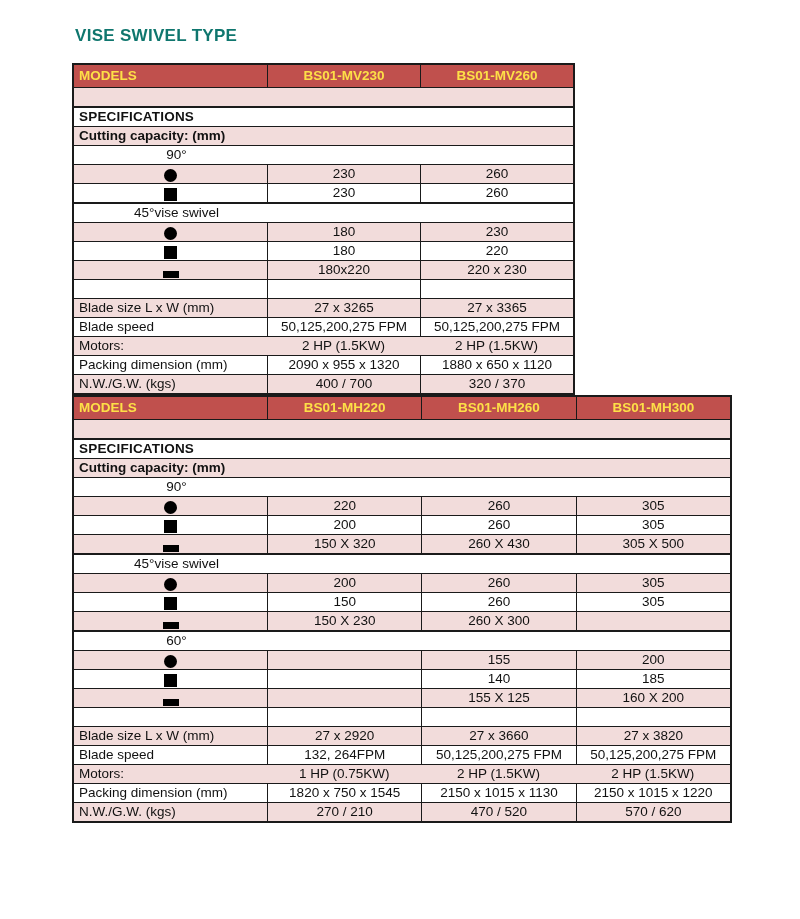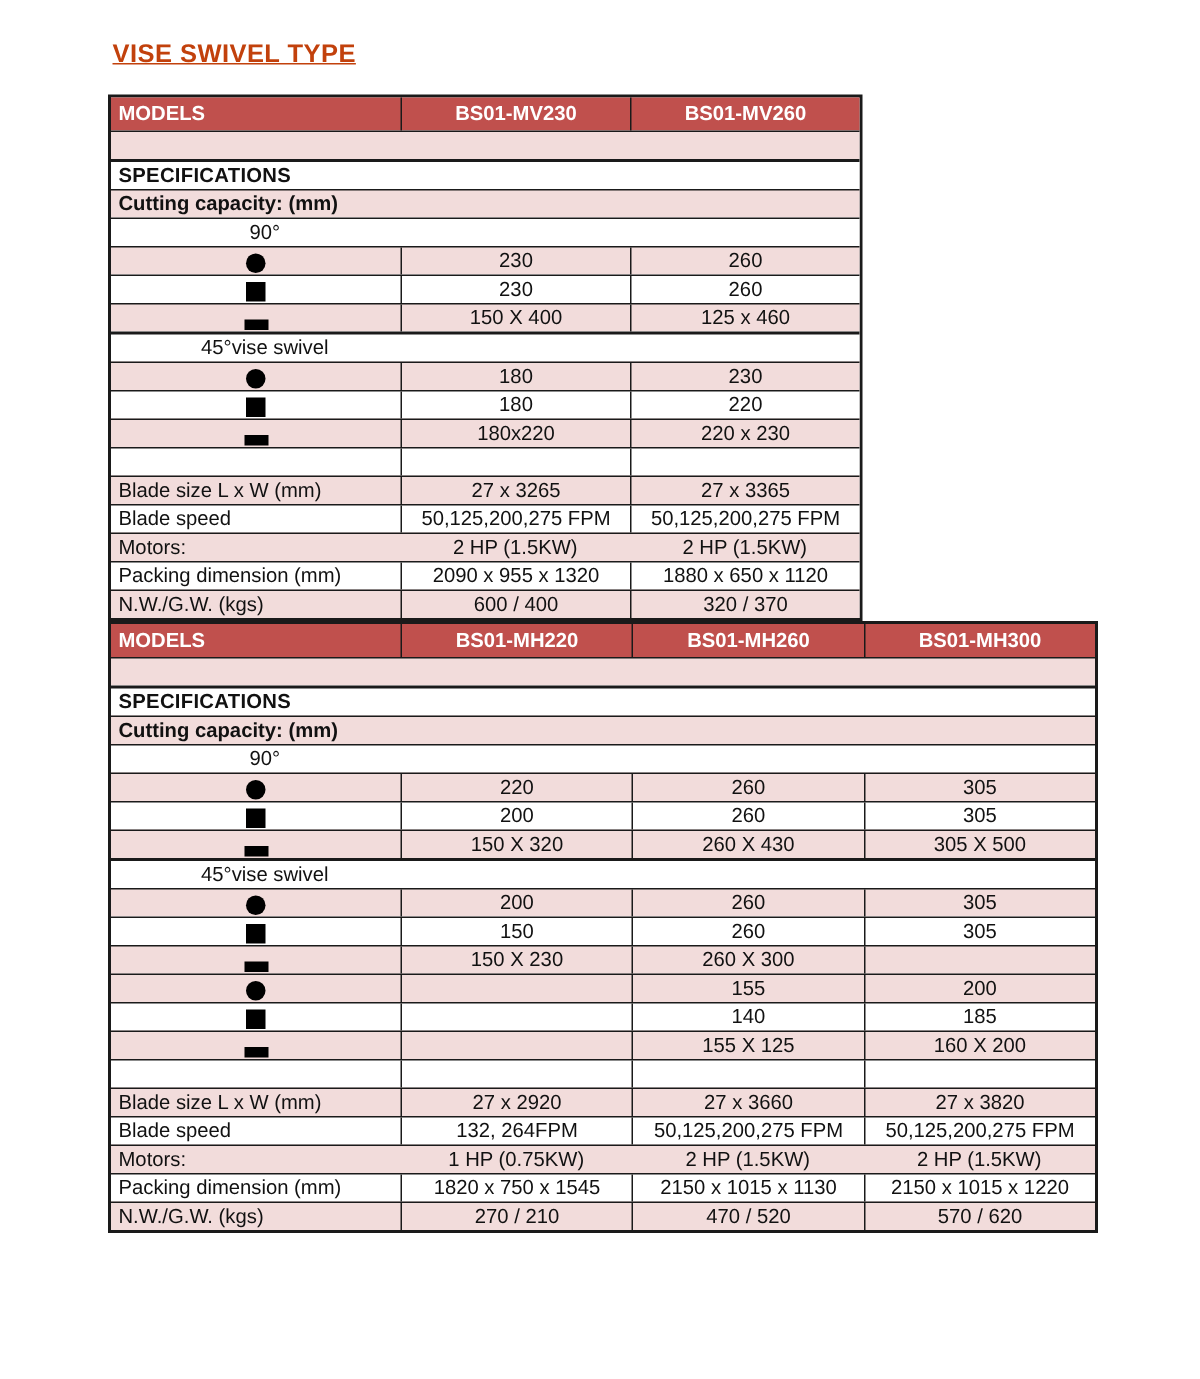--- a/index.html
+++ b/index.html
@@ -12,42 +12,42 @@
   body{
     width:800px;height:919px;
     font-family:"Liberation Sans","DejaVu Sans",sans-serif;
     color:var(--text);
     overflow:hidden;
   }
   .page{padding:26px 0 0 72px;}
   .block{margin:0;}
   h2.sec-title{
     font-size:17px;font-weight:700;letter-spacing:.3px;
-    margin:0 0 17px 3px;color:#c2410c;text-decoration:underline;
+    margin:0 0 17px 3px;color:#0f766e;
   }
   .block + .block h2.sec-title{margin-top:40px;}
   .spec-table{
     border:2px solid var(--border);
     background:#fff;
     box-sizing:content-box;
   }
   #table-0{width:499px;}
   #table-1{width:656px;}
   .t-row{display:flex;align-items:stretch;}
   .t-row + .t-row{border-top:1px solid var(--border);}
   .t-row.thick{border-top-width:2px;align-items:center;}
   .bg-pink{background:var(--pink);}
   .bg-white{background:#ffffff;}
   .cell{
     height:18px;line-height:18px;
     font-size:13.5px;
     overflow:hidden;white-space:nowrap;
     box-sizing:border-box;
   }
-  .t-header{background:var(--red);color:#ffffff;font-weight:700;}
+  .t-header{background:var(--red);color:#fde047;font-weight:700;}
   .t-header .cell{height:22px;line-height:22px;}
   .c-label{width:193px;padding-left:5px;text-align:left;flex:none;}
   .c-val{flex:1 1 0;text-align:center;border-left:1px solid var(--border);}
   .c-val.nodiv{border-left:none;}
   .c-merged{flex:1 1 0;padding-left:5px;text-align:left;font-weight:bold;}
   .c-merged.bold{font-weight:700;font-size:13.5px;letter-spacing:.2px;}
   .c-section{width:193px;flex:none;text-align:center;padding-left:12px;}
   .c-rest{flex:1 1 0;}
   .c-sym{display:flex;align-items:center;justify-content:center;padding-left:0;}
   .sym{background:#000;}
@@ -88,27 +88,20 @@
           <div class="cell c-val">230</div>
           <div class="cell c-val">260</div>
         </div>
         <div class="t-row bg-white">
           <div class="cell c-label c-sym">
             <div class="sym sym-square"></div>
           </div>
           <div class="cell c-val">230</div>
           <div class="cell c-val">260</div>
         </div>
-        <div class="t-row bg-pink">
-          <div class="cell c-label c-sym">
-            <div class="sym sym-rect"></div>
-          </div>
-          <div class="cell c-val">150 X 400</div>
-          <div class="cell c-val">125 x 460</div>
-        </div>
         <div class="t-row bg-white thick">
           <div class="cell c-section">45°vise swivel</div>
           <div class="cell c-rest"></div>
         </div>
         <div class="t-row bg-pink">
           <div class="cell c-label c-sym">
             <div class="sym sym-circle"></div>
           </div>
           <div class="cell c-val">180</div>
           <div class="cell c-val">230</div>
@@ -147,21 +140,21 @@
           <div class="cell c-val nodiv">2 HP (1.5KW)</div>
           <div class="cell c-val nodiv">2 HP (1.5KW)</div>
         </div>
         <div class="t-row bg-white">
           <div class="cell c-label">Packing dimension (mm)</div>
           <div class="cell c-val">2090 x 955 x 1320</div>
           <div class="cell c-val">1880 x 650 x 1120</div>
         </div>
         <div class="t-row bg-pink">
           <div class="cell c-label">N.W./G.W. (kgs)</div>
-          <div class="cell c-val">600 / 400</div>
+          <div class="cell c-val">400 / 700</div>
           <div class="cell c-val">320 / 370</div>
         </div>
       </div>
   </section>
 
   <section class="block">
     <div class="spec-table" id="table-1">
         <div class="t-row t-header">
           <div class="cell c-label">MODELS</div>
           <div class="cell c-val">BS01-MH220</div>
@@ -226,20 +219,24 @@
           <div class="cell c-val">305</div>
         </div>
         <div class="t-row bg-pink">
           <div class="cell c-label c-sym">
             <div class="sym sym-rect"></div>
           </div>
           <div class="cell c-val">150 X 230</div>
           <div class="cell c-val">260 X 300</div>
           <div class="cell c-val"></div>
         </div>
+        <div class="t-row bg-white thick">
+          <div class="cell c-section">60°</div>
+          <div class="cell c-rest"></div>
+        </div>
         <div class="t-row bg-pink">
           <div class="cell c-label c-sym">
             <div class="sym sym-circle"></div>
           </div>
           <div class="cell c-val"></div>
           <div class="cell c-val">155</div>
           <div class="cell c-val">200</div>
         </div>
         <div class="t-row bg-white">
           <div class="cell c-label c-sym">

